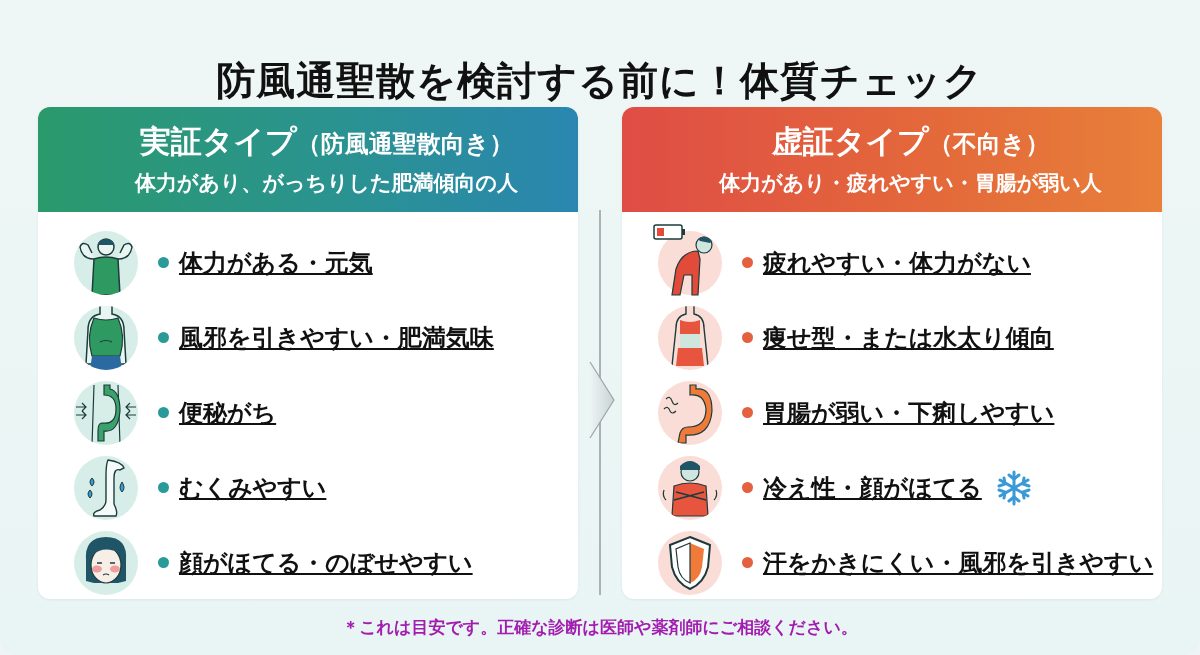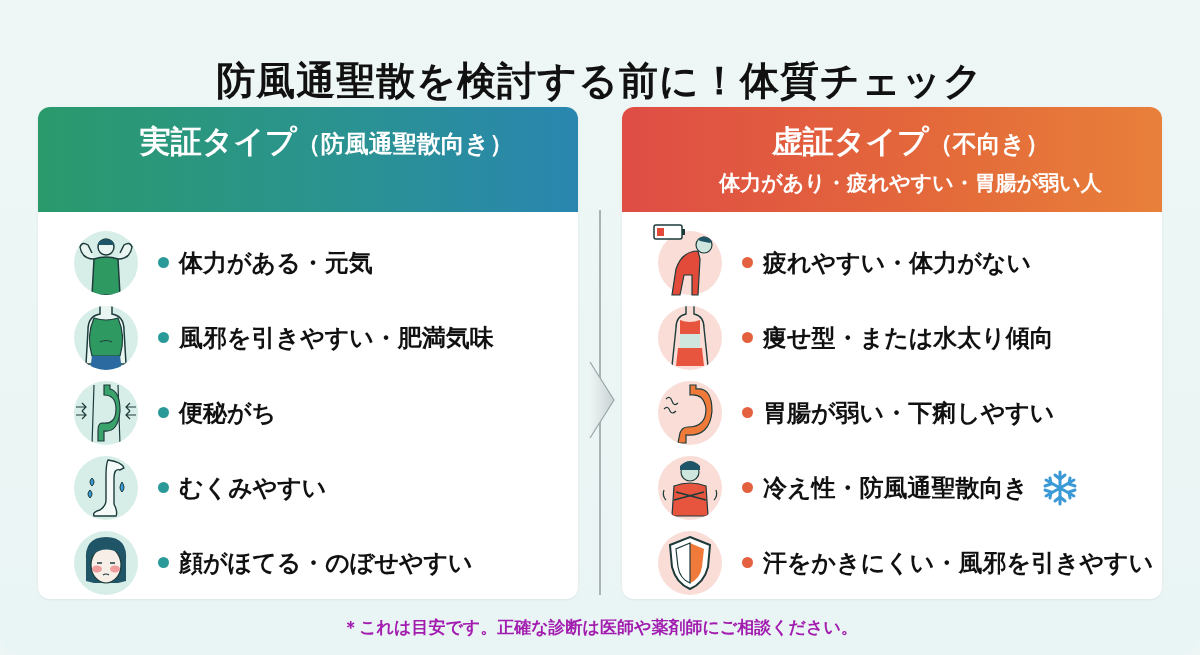--- a/index.html
+++ b/index.html
@@ -16,36 +16,37 @@
   .h1 .sub{font-size:24px;font-weight:bold;}
   .h2{font-size:21px;font-weight:bold;line-height:34px;margin-top:2px;}
   .rows{position:absolute;top:118px;left:0;right:0;}
   .row{height:75px;display:flex;align-items:center;}
   .icon{width:64px;height:64px;border-radius:50%;margin-left:36px;flex:none;display:flex;align-items:center;justify-content:center;overflow:hidden;}
   .left .icon{background:#d7eee8;}
   .right .icon{background:#f9ddd6;}
   .bullet{width:11px;height:11px;border-radius:50%;margin-left:20px;flex:none;}
   .left .bullet{background:#2a9a98;}
   .right .bullet{background:#e3613f;}
-  .rtext{margin-left:10px;font-size:24px;font-weight:bold;color:#111;white-space:nowrap;}
+  .rtext{margin-left:10px;font-size:24px;font-weight:bold;color:#111;white-space:nowrap;text-decoration:underline;}
   .snow{margin-left:14px;display:inline-flex;}
   .divider{position:absolute;left:599px;top:210px;width:2px;height:385px;background:#a9b3b3;}
   .arrow{position:absolute;left:584px;top:362px;width:32px;height:76px;}
   .foot{position:absolute;left:0;right:0;top:616px;text-align:center;font-size:17px;font-weight:bold;color:#a21caf;}
 </style>
 </head>
 <body>
 
 <div class="page"></div>
 
 <div class="title">防風通聖散を検討する前に！体質チェック</div>
 
 <div class="panel left">
   <div class="phead">
     <div class="h1"><span>実証タイプ</span><span class="sub">（防風通聖散向き）</span></div>
+    <div class="h2">体力があり、がっちりした肥満傾向の人</div>
   </div>
   <div class="rows">
     <div class="row">
       <div class="icon">
         <svg width="64" height="64" viewBox="0 0 64 64">
             <circle cx="32" cy="16" r="8" fill="#e9f5f1" stroke="#1d3b3b" stroke-width="1.5"></circle>
             <path d="M24 12 Q32 4 40 12 L40 14 L24 14Z" fill="#1f5566"></path>
             <path d="M20 28 Q32 24 44 28 L46 64 L18 64Z" fill="#2e9a62" stroke="#1d3b3b" stroke-width="1.5"></path>
             <path d="M20 28 Q8 28 6 16 Q8 10 14 14 L18 22" fill="#e9f5f1" stroke="#1d3b3b" stroke-width="1.5"></path>
             <path d="M44 28 Q56 28 58 16 Q56 10 50 14 L46 22" fill="#e9f5f1" stroke="#1d3b3b" stroke-width="1.5"></path>
@@ -166,21 +167,21 @@
         <svg width="64" height="64" viewBox="0 0 64 64">
             <circle cx="32" cy="16" r="9" fill="#cfe6df" stroke="#1d3b3b" stroke-width="1.2"></circle>
             <path d="M23 12 Q32 2 41 12 L40 9 Q32 4 24 9Z" fill="#1f5566"></path>
             <path d="M22 10 Q32 0 42 10 L42 14 L22 14Z" fill="#1f5566"></path>
             <path d="M16 30 Q32 24 48 30 L50 60 L14 60Z" fill="#e8553f" stroke="#1d3b3b" stroke-width="1.2"></path>
             <path d="M16 44 L46 36 M48 44 L18 36" stroke="#1d3b3b" stroke-width="1.4"></path>
             <path d="M6 34 Q4 40 8 44 M58 34 Q60 40 56 44" fill="none" stroke="#1d3b3b" stroke-width="1.2"></path>
           </svg>
       </div>
       <span class="bullet"></span>
-      <span class="rtext">冷え性・防風通聖散向き</span>
+      <span class="rtext">冷え性・顔がほてる</span>
       <span class="snow">
         <svg width="36" height="36" viewBox="0 0 36 36">
             <g stroke="#3a9ad6" stroke-width="3" stroke-linecap="round" fill="none">
               <path d="M18 2 L18 34 M4 10 L32 26 M4 26 L32 10"></path>
               <path d="M13 5 L18 9 L23 5 M13 31 L18 27 L23 31 M3 16 L9 14 L8 8 M33 20 L27 22 L28 28 M3 20 L9 22 L8 28 M33 16 L27 14 L28 8"></path>
             </g>
           </svg>
       </span>
     </div>
     <div class="row">

